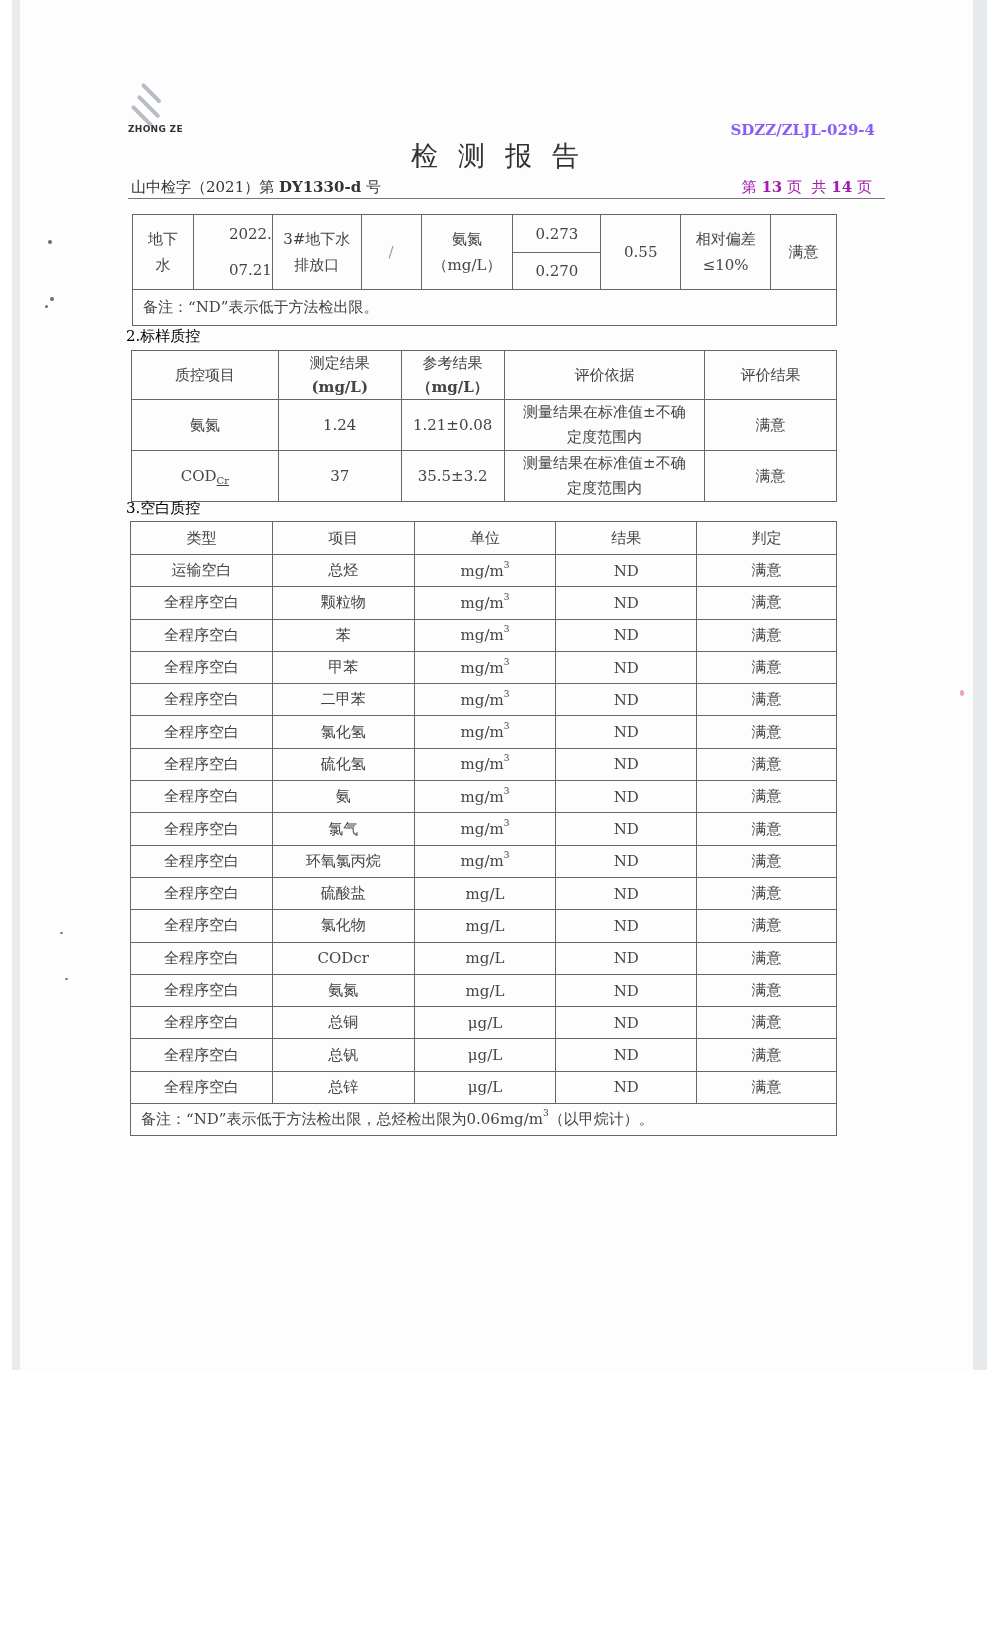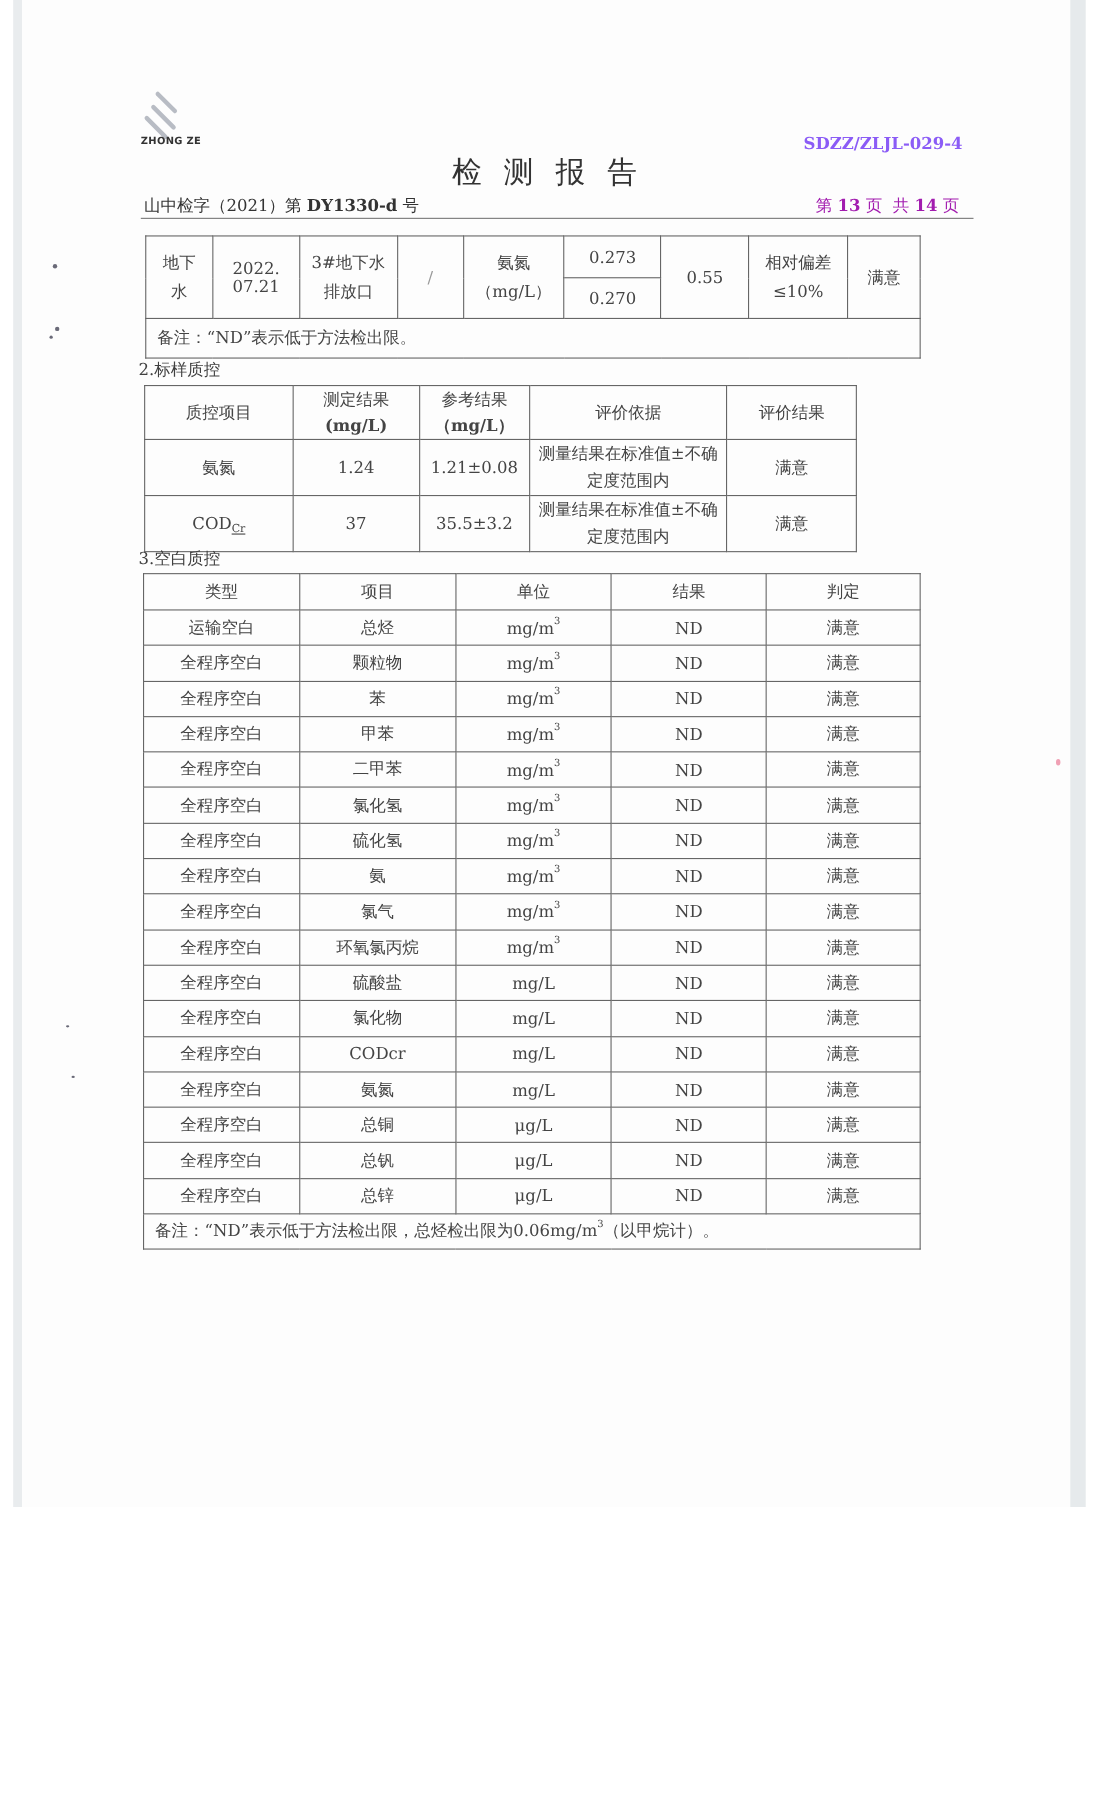--- a/index.html
+++ b/index.html
@@ -19,21 +19,21 @@
   .logo { position: absolute; left: 128px; top: 80px; width: 60px; height: 60px; }
   .logo .bar { position: absolute; height: 4px; background: #b8bcc4; transform: rotate(45deg); transform-origin: left center; border-radius: 2px; }
   .logo-text { position: absolute; left: 128px; top: 124px; font-family: "DejaVu Sans", sans-serif; font-weight: bold; font-size: 9px; color: #333; letter-spacing: 0.3px; }
   .code { position: absolute; right: 125px; top: 121px; font-weight: bold; font-size: 15px; color: #8b5cf6; }
   .title { position: absolute; left: 0; width: 1000px; top: 138px; text-align: center; font-size: 27px; color: #333; letter-spacing: 20px; padding-left: 10px; box-sizing: border-box; }
   .docno { position: absolute; left: 131px; top: 178px; font-size: 15px; color: #333; }
   .pageno { position: absolute; right: 128px; top: 178px; font-size: 15px; color: #a21caf; }
   .hrule { position: absolute; left: 128px; width: 757px; top: 198px; height: 0; border-top: 1.5px solid #777; }
   table { border-collapse: collapse; position: absolute; font-size: 15px; color: #444; border-radius: 10px; }
   td, th { border: 1px solid #666; text-align: center; vertical-align: middle; font-weight: normal; padding: 0; }
-  .section-label { position: absolute; font-size: 15px; color: #404040; }
+  .section-label { position: absolute; font-size: 15px; color: #000000; }
   .note { text-align: left; padding-left: 10px; }
   sup { font-size: 9px; vertical-align: top; position: relative; top: -2px; }
   sub { font-size: 10px; vertical-align: baseline; position: relative; top: 3px; text-decoration: underline; }
   .bold { font-weight: bold; }
 </style>
 </head>
 <body>
 
 <div class="page"></div>
 
@@ -68,40 +68,40 @@
       <col style="width:60px">
     <col style="width:92px">
       <col style="width:88px">
       <col style="width:80px">
       <col style="width:90px">
       <col style="width:66px">
   </colgroup>
   <tbody>
       <tr style="height:38px">
     <td rowspan="2" style="padding:0 14px;line-height:26px;">地下<br>水</td>
-    <td rowspan="2" style="line-height:16px;">2022.<br>07.21</td>
+    <td rowspan="2" style="line-height:36px;text-align:right;">2022.<br>07.21</td>
     <td rowspan="2" style="line-height:26px;">3#地下水<br>排放口</td>
     <td rowspan="2" style="color:#999;">/</td>
     <td rowspan="2" style="line-height:26px;"><span>氨氮</span><br><span>（mg/L）</span></td>
     <td>0.273</td>
     <td rowspan="2">0.55</td>
     <td rowspan="2" style="line-height:26px;"><span>相对偏差</span><br><span>≤10%</span></td>
     <td rowspan="2">满意</td>
   </tr>
   <tr style="height:37px">
     <td>0.270</td>
   </tr>
   <tr style="height:36px">
     <td colspan="9" class="note">备注：“ND”表示低于方法检出限。</td>
   </tr>
 </tbody>
   </table>
 
 <div class="section-label" style="left:126px;top:327px;">2.标样质控</div>
-<table style="left:131px;top:350px;width:648px;">
+<table style="left:131px;top:350px;width:706px;">
   <colgroup>
     <col style="width:147px">
       <col style="width:123px">
       <col style="width:103px">
       <col style="width:201px">
       <col style="width:132px">
   </colgroup>
   <tbody>
       <tr style="height:48px">
     <th>质控项目</th>

